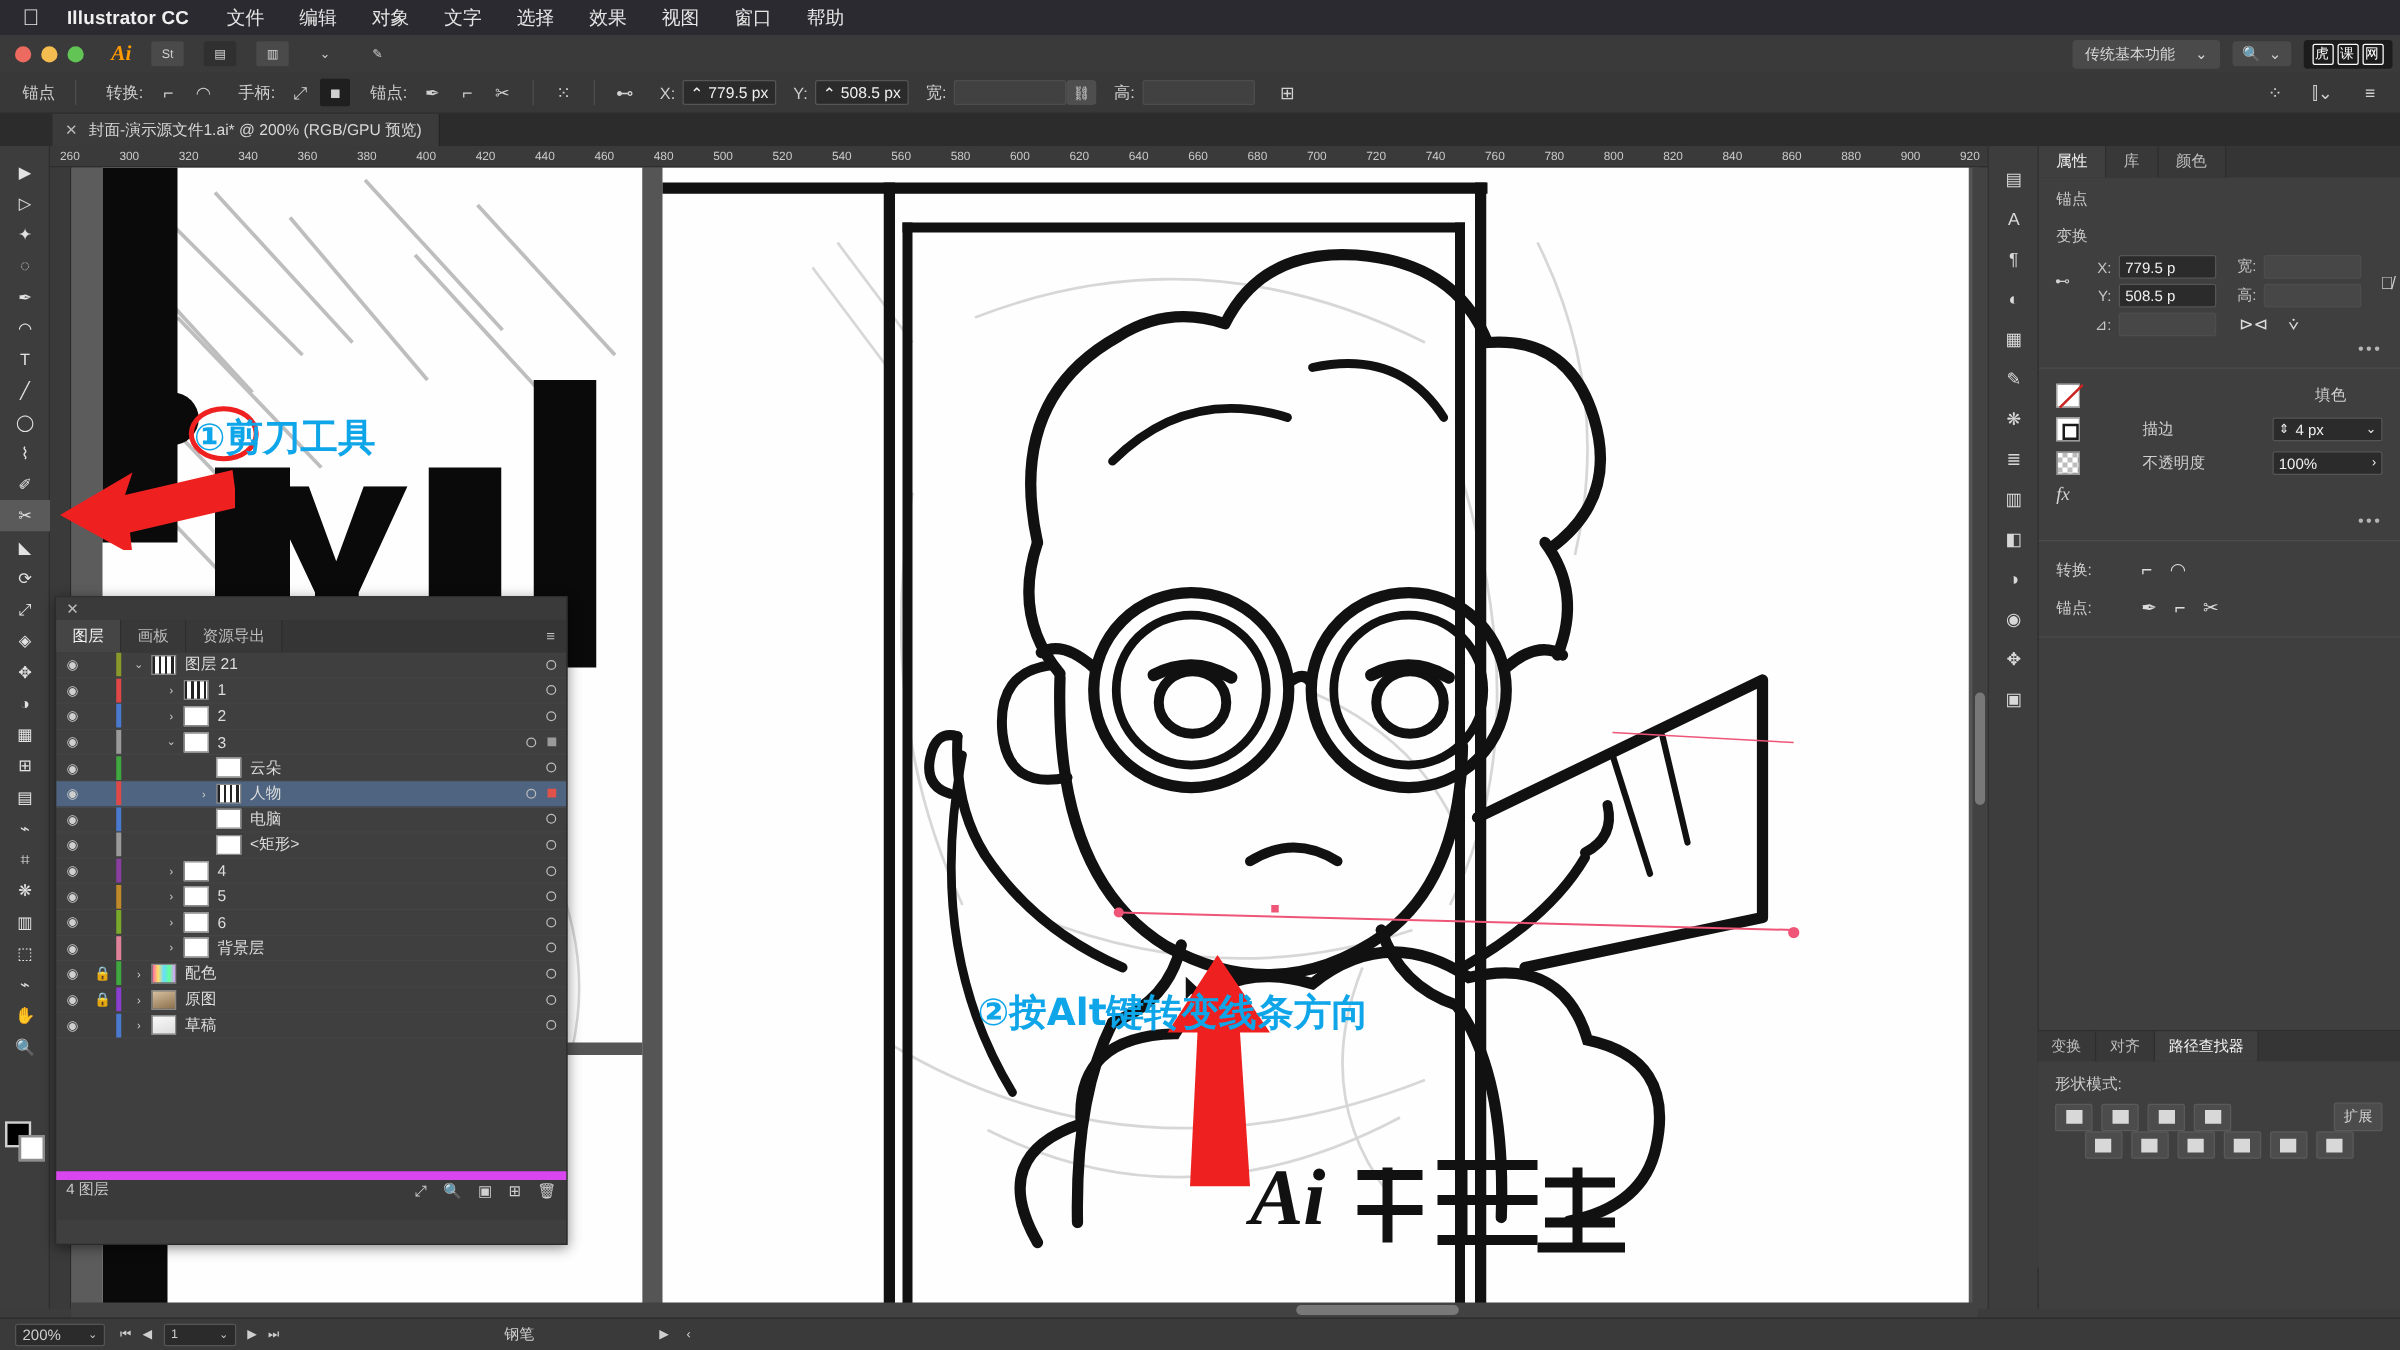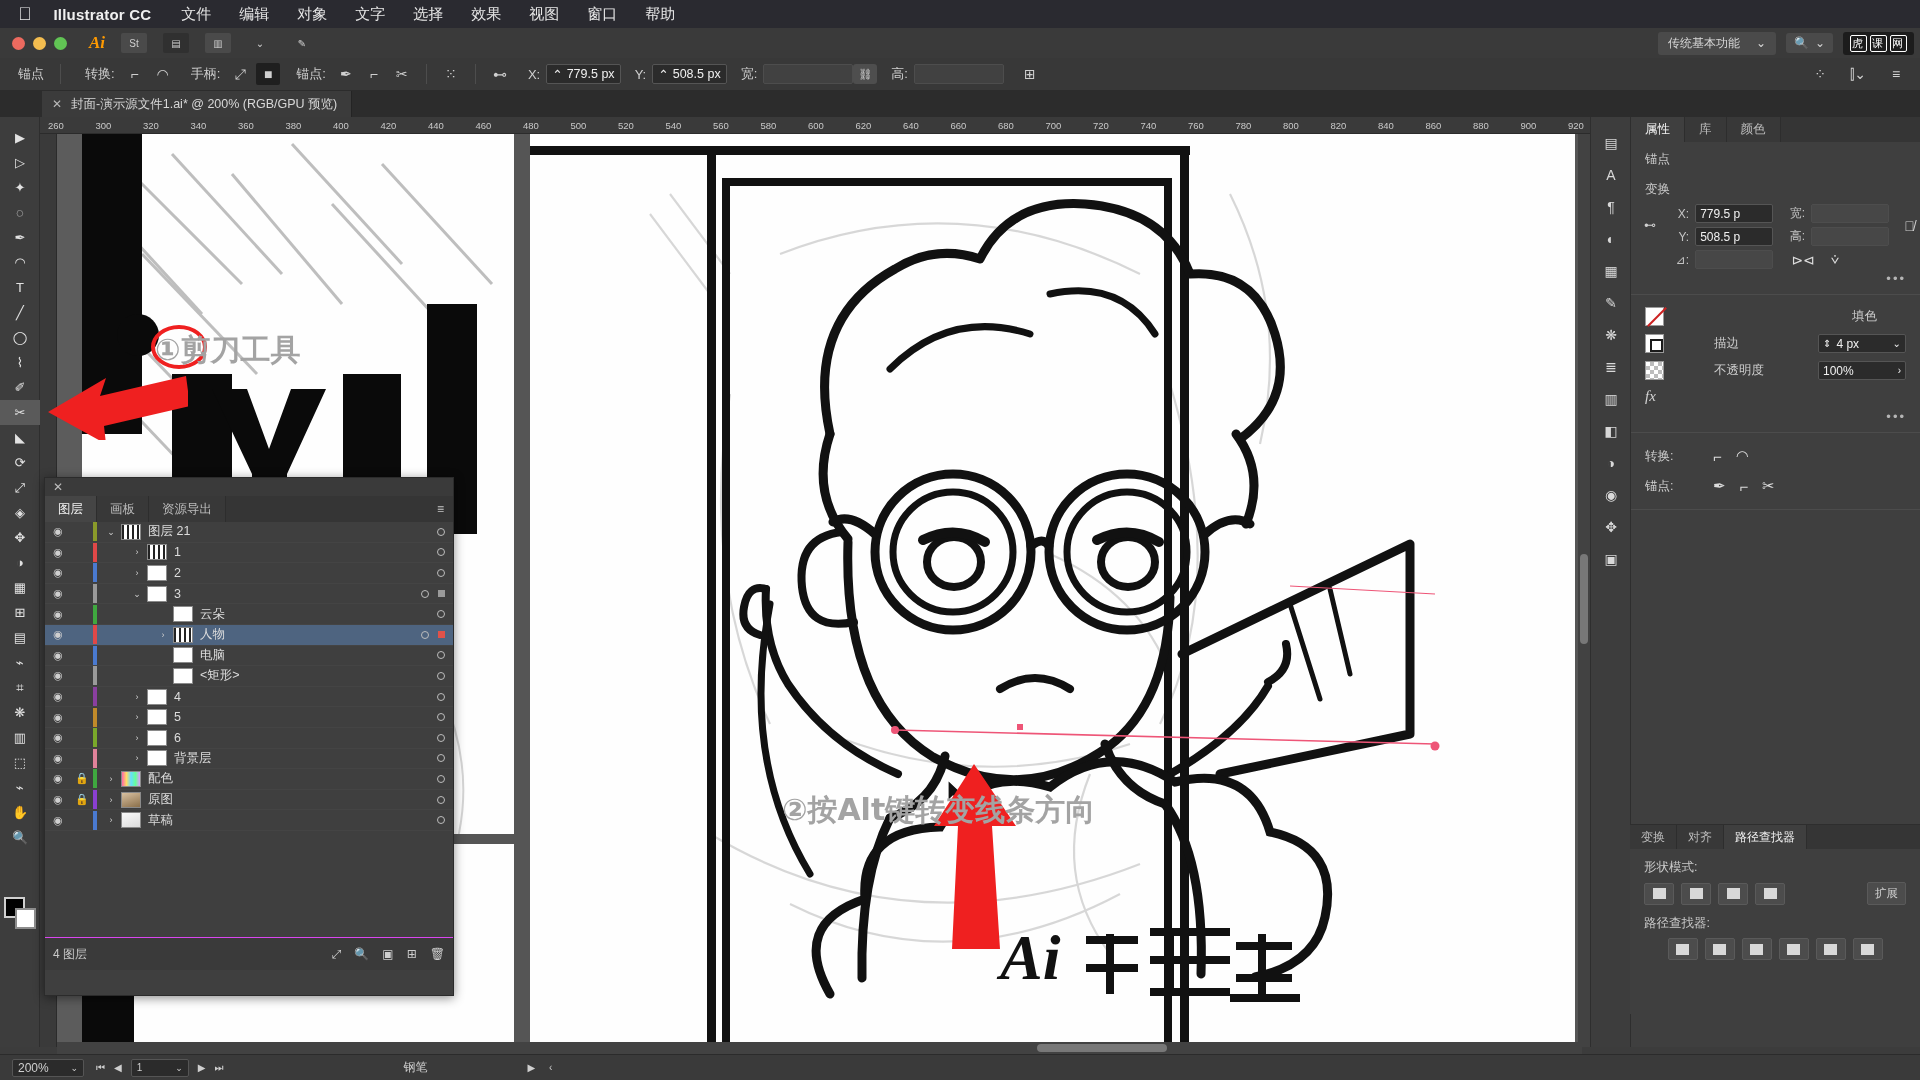--- a/index.html
+++ b/index.html
@@ -100,26 +100,26 @@
   .lock { width:22px; text-align:center; font-size:11px; color:#cfcfcf;}
   .colorbar { width:4px; height:19px; margin-right:4px;}
   .disc { width:20px; text-align:center; font-size:9px; color:#cfcfcf;}
   .thumb { width:20px; height:16px; background:#fff; border:1px solid #8a8a8a; margin-right:7px;
      flex:none; overflow:hidden; position:relative;}
   .lname { white-space:nowrap; }
   .rowright { position:absolute; right:8px; display:flex; align-items:center; gap:9px;}
   .o-circ { width:8px;height:8px;border:1px solid #bcbcbc;border-radius:50%;}
   .t-sq { width:7px;height:7px;background:#e0524a;}
   .t-sq.gray{ background:#9a9a9a;}
-  .lp-foot { height:24px; background:#3a3a3a; display:flex;align-items:center; font-size:12px;
-     color:#c8c8c8; padding:16px 8px; border-top:1px solid #d946ef;}
+  .lp-foot { height:24px; background:#3a3a3a; display:flex;align-items:flex-end; font-size:12px;
+     color:#c8c8c8; padding:16px 8px; border-top:7px solid #d946ef;}
   .lp-foot .ic { margin-left:13px; font-size:12px; color:#cfcfcf;}
 
   
-  .anno { position:absolute; color:#a3a3a3; font-weight:bold; white-space:nowrap;
+  .anno { position:absolute; color:#0ea5e9; font-weight:bold; white-space:nowrap;
      font-family:"DejaVu Sans",sans-serif; }
   .anno1 { left:155px; top:330px; font-size:30px; }
   .ellipse-mark { position:absolute; left:151px; top:325px; width:56px; height:44px;
      border:4px solid #ef2020; border-radius:50%;}
   .anno2 { left:782px; top:790px; font-size:30px; }
 
   
   .rdock-strip { position:absolute; right:290px; top:117px; width:40px; height:930px; background:#3d3d3d;
      border-left:1px solid #2e2e2e; padding-top:10px;}
   .rs-ico { width:40px;height:32px;display:flex;align-items:center;justify-content:center;
@@ -834,21 +834,20 @@
             <i></i>
           </span>
         <span class="pfb">
             <i></i>
           </span>
         <span class="pfb">
             <i></i>
           </span>
         <span class="pf-expand">扩展</span>
       </div>
-      <div class="pf-label">路径查找器:</div>
       <div class="pf-btns">
         <span class="pfb">
             <i></i>
           </span>
         <span class="pfb">
             <i></i>
           </span>
         <span class="pfb">
             <i></i>
           </span>

